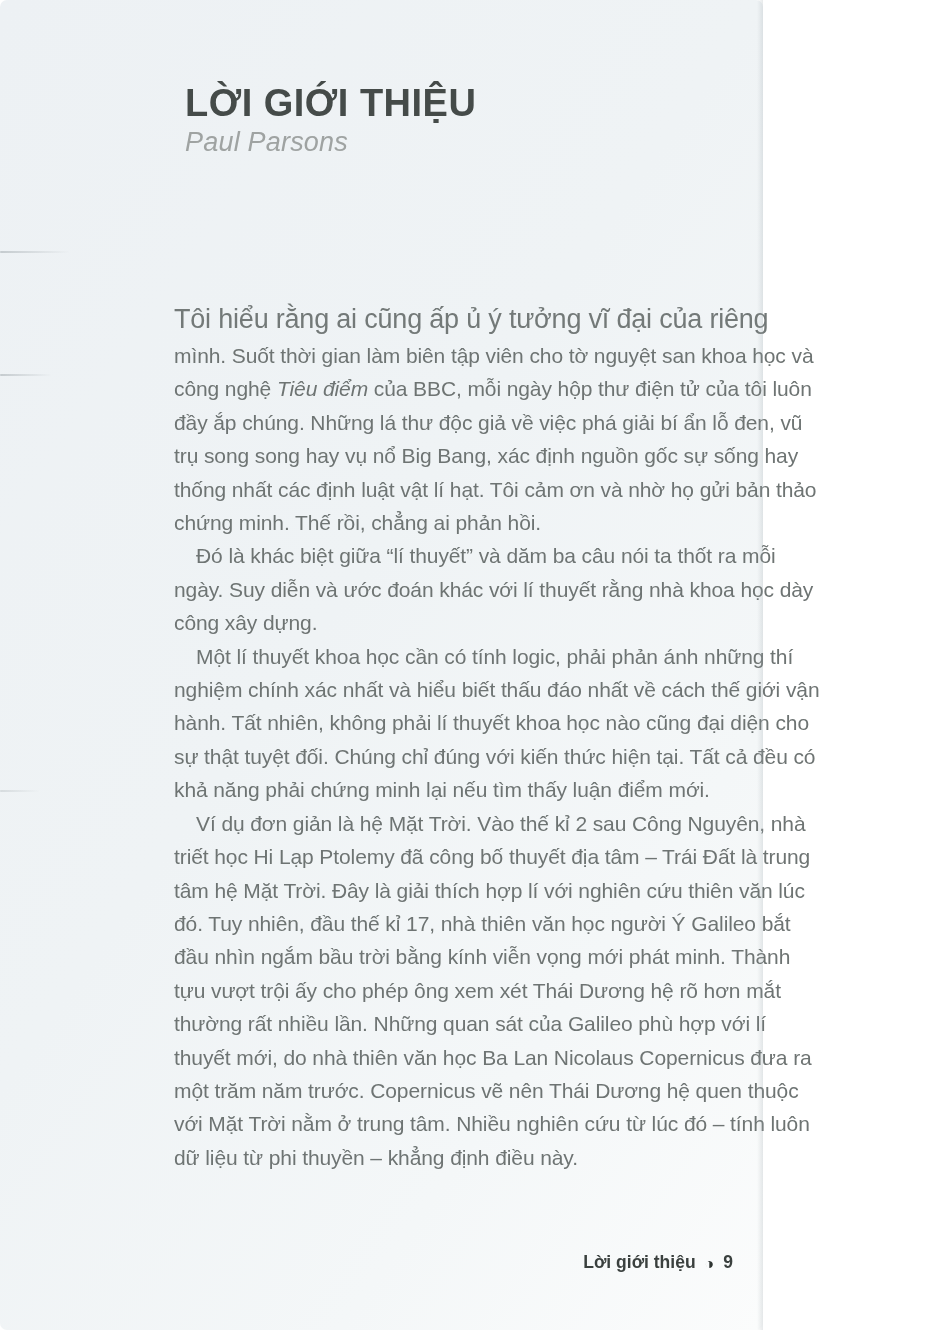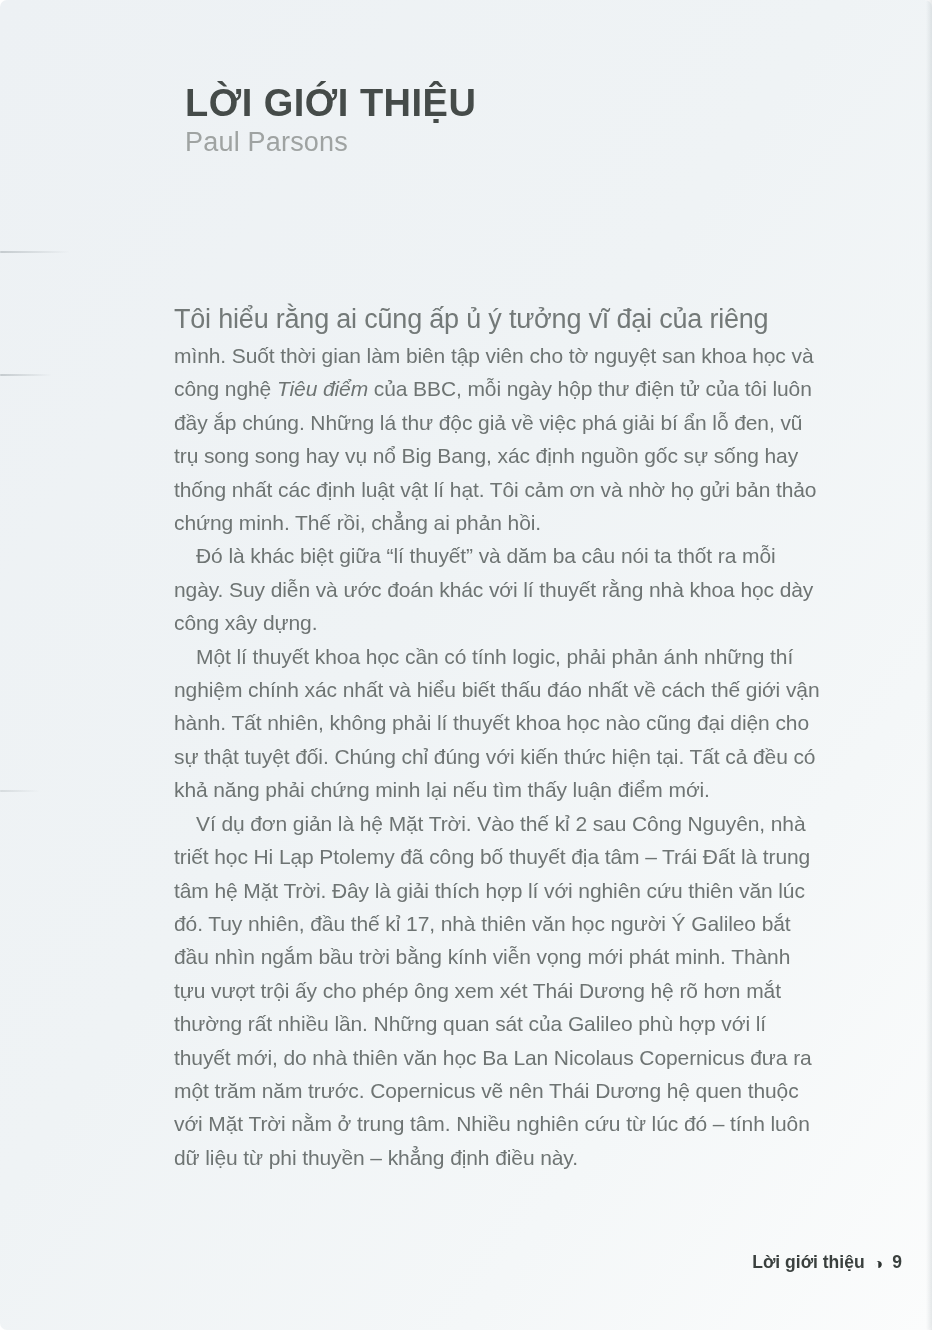--- a/index.html
+++ b/index.html
@@ -3,21 +3,21 @@
 <meta charset="utf-8">
 <style>
   html,body{margin:0;padding:0;}
   body{
     width:939px;height:1330px;
     font-family:"Liberation Sans","DejaVu Sans",sans-serif;
     overflow:hidden;
   }
   .scan-page{
     position:relative;
-    width:932px;height:1330px;
+    width:763px;height:1330px;
     background:linear-gradient(125deg,#edf1f4 0%,#eff3f5 45%,#f4f7f8 75%,#fbfcfc 100%);
     border-radius:7px;
   }
   
   .scan-page::after{
     content:"";position:absolute;top:0;right:0;width:6px;height:100%;
     background:linear-gradient(to left,rgba(160,170,175,.25),rgba(160,170,175,0));
     pointer-events:none;
   }
   
@@ -31,21 +31,21 @@
   .artifact.a3{top:790px;width:40px;opacity:.6;}
 
   header{position:absolute;left:185px;top:84px;}
   .book-title{
     margin:0;
     font-size:38px;font-weight:bold;letter-spacing:.5px;
     color:#454b49;line-height:1.05;
   }
   .book-author{
     margin-top:3px;
-    font-size:27px;color:#9fa3a2;letter-spacing:.2px;
+    font-size:27px;color:#9fa3a2;letter-spacing:.2px;font-style:italic;
   }
 
   main{
     position:absolute;left:174px;top:299px;width:648px;
     color:#6e7473;
     font-size:21px;line-height:33.4px;
     letter-spacing:-0.1px;
   }
   main p{margin:0;}
   .lead-line{

